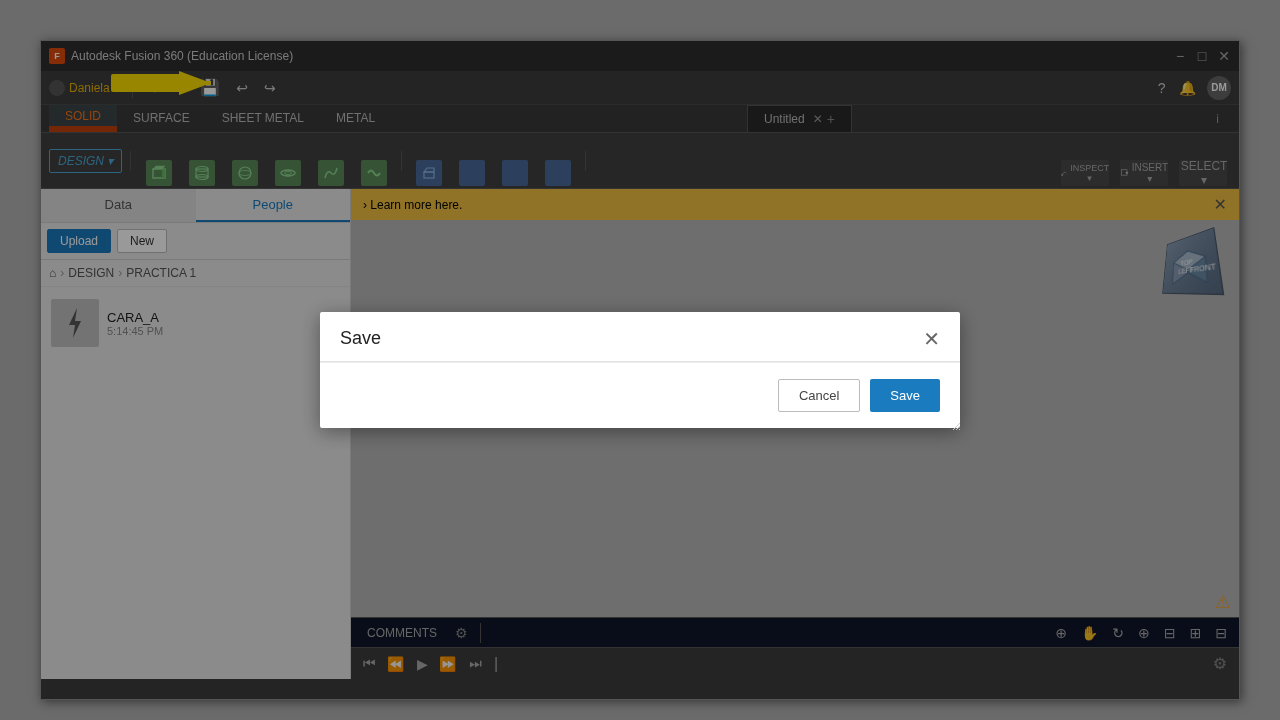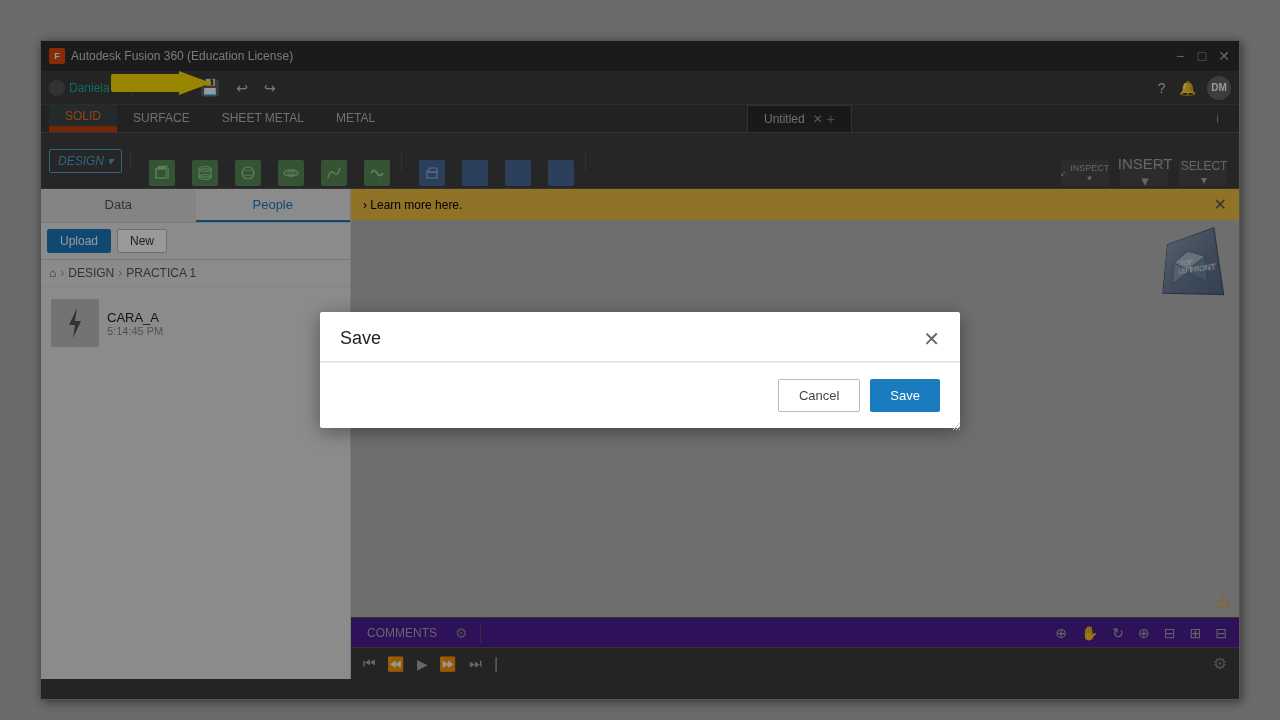--- a/index.html
+++ b/index.html
@@ -82,21 +82,21 @@
       padding: 0 8px;
       gap: 8px;
       border-bottom: 1px solid #4a4a4a;
     }
     .user-btn {
       display: flex;
       align-items: center;
       gap: 4px;
       background: transparent;
       border: none;
-      color: #14b8a6;
+      color: #eab308;
       cursor: pointer;
       font-size: 12px;
     }
     .user-icon {
       width: 16px;
       height: 16px;
       background: #555;
       border-radius: 50%;
     }
     .toolbar-sep {
@@ -172,21 +172,21 @@
     .design-btn {
       background: transparent;
       border: none;
       color: #ccc;
       cursor: pointer;
       padding: 2px 4px;
       border-radius: 2px;
       font-size: 10px;
       display: flex;
       flex-direction: column;
-      align-items: flex-end;
+      align-items: center;
       gap: 2px;
       min-width: 40px;
       margin-top: 24px;
     }
 
     
     .left-panel {
       width: 310px;
       background: #e8e8e8;
       border-right: 1px solid #ccc;
@@ -320,21 +320,21 @@
       display: flex;
       align-items: center;
       justify-content: center;
       font-size: 10px;
       color: white;
     }
 
     
     .bottom-bar {
       height: 30px;
-      background: #4c1d95;
+      background: #0f172a;
       border-top: 1px solid #555;
       display: flex;
       align-items: center;
       padding: 0 8px;
       gap: 8px;
     }
     .comments-section {
       display: flex;
       align-items: center;
       gap: 6px;
@@ -672,21 +672,21 @@
               </svg>
             <span style="font-size:9px;color:#aaa;">INSPECT ▾</span>
           </div>
         </button>
         <button class="design-btn">
           <div style="width:48px;height:26px;background:#4a4a4a;border-radius:2px;display:flex;align-items:center;justify-content:center;gap:2px;">
             <svg width="18" height="18" viewBox="0 0 18 18">
                 <rect x="3" y="3" width="10" height="10" fill="none" stroke="#ccc" stroke-width="1"></rect>
                 <path d="M10,8 L14,6 L14,12 Z" fill="#ccc"></path>
               </svg>
-            <span style="font-size:15px;color:#aaa;">INSERT ▾</span>
+            <span style="font-size:10px;color:#aaa;">INSERT ▾</span>
           </div>
         </button>
         <button class="design-btn">
           <div style="width:48px;height:26px;background:#4a4a4a;border-radius:2px;display:flex;align-items:center;justify-content:center;gap:2px;">
             <svg width="18" height="18" viewBox="0 0 18 18">
                 <rect x="2" y="2" width="14" height="14" fill="none" stroke="#ccc" stroke-width="1" stroke-dasharray="2,2"></rect>
                 <path d="M6,6 L6,12 L9,9 L12,12" fill="none" stroke="#ccc" stroke-width="1"></path>
               </svg>
             <span style="font-size:12px;color:#aaa;">SELECT ▾</span>
           </div>

